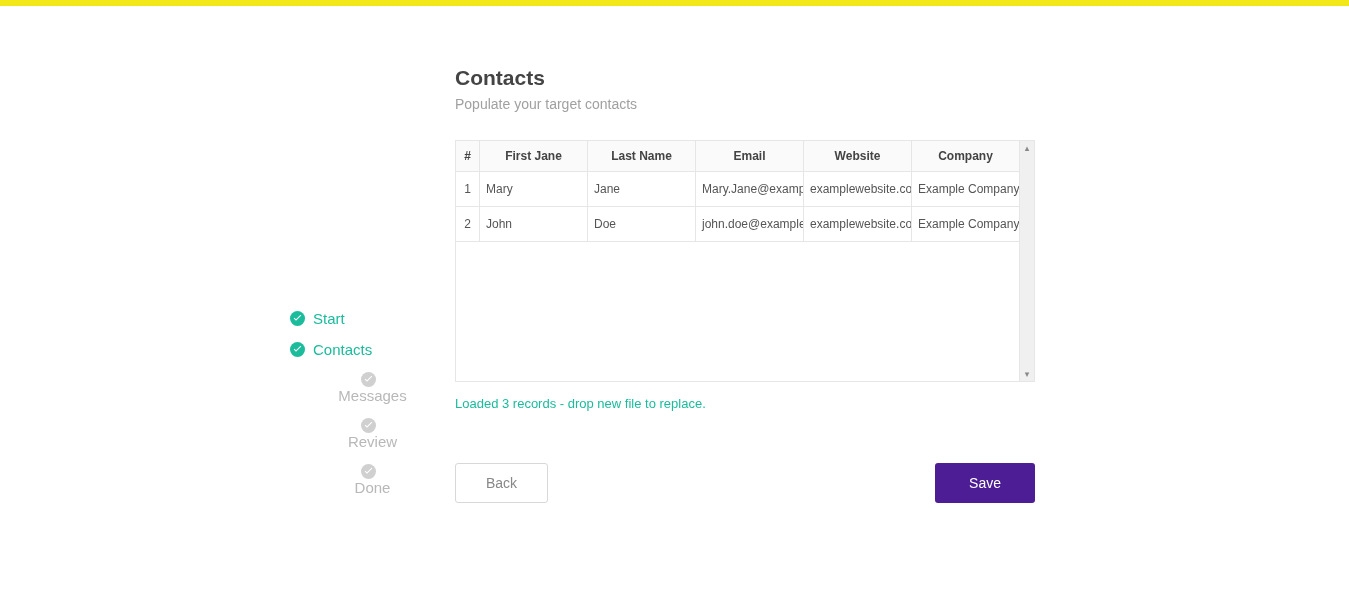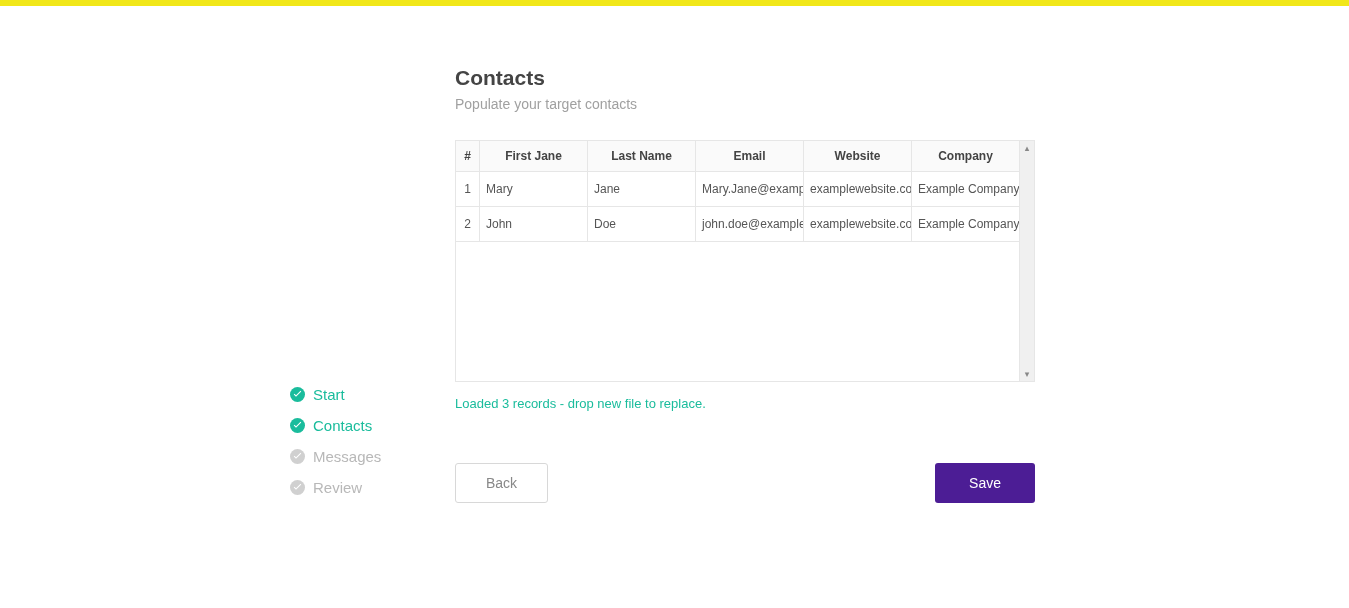--- a/index.html
+++ b/index.html
@@ -32,20 +32,21 @@
       padding: 7px 0;
       font-size: 15px;
       font-weight: 500;
       cursor: pointer;
     }
     .step-item.done {
       color: #1abc9c;
     }
     .step-item.pending {
       color: #b8b8b8;
+      flex-direction: column;
     }
     .step-icon {
       width: 15px;
       height: 15px;
       border-radius: 50%;
       margin-right: 8px;
       display: inline-flex;
       align-items: center;
       justify-content: center;
       flex-shrink: 0;
@@ -192,20 +193,28 @@
       <span>Messages</span>
     </div>
     <div class="step-item pending">
       <span class="step-icon">
           <svg viewBox="0 0 12 12">
             <path d="M1 6l3 3 7-7-1-1-6 6-2-2z"></path>
           </svg>
         </span>
       <span>Review</span>
     </div>
+    <div class="step-item pending">
+      <span class="step-icon">
+          <svg viewBox="0 0 12 12">
+            <path d="M1 6l3 3 7-7-1-1-6 6-2-2z"></path>
+          </svg>
+        </span>
+      <span>Done</span>
+    </div>
   </nav>
 
   <main class="main">
     <h1 class="page-title">Contacts</h1>
     <p class="page-subtitle">Populate your target contacts</p>
 
     <div class="table-wrapper">
       <table class="contacts-table">
         <thead>
           <tr>

